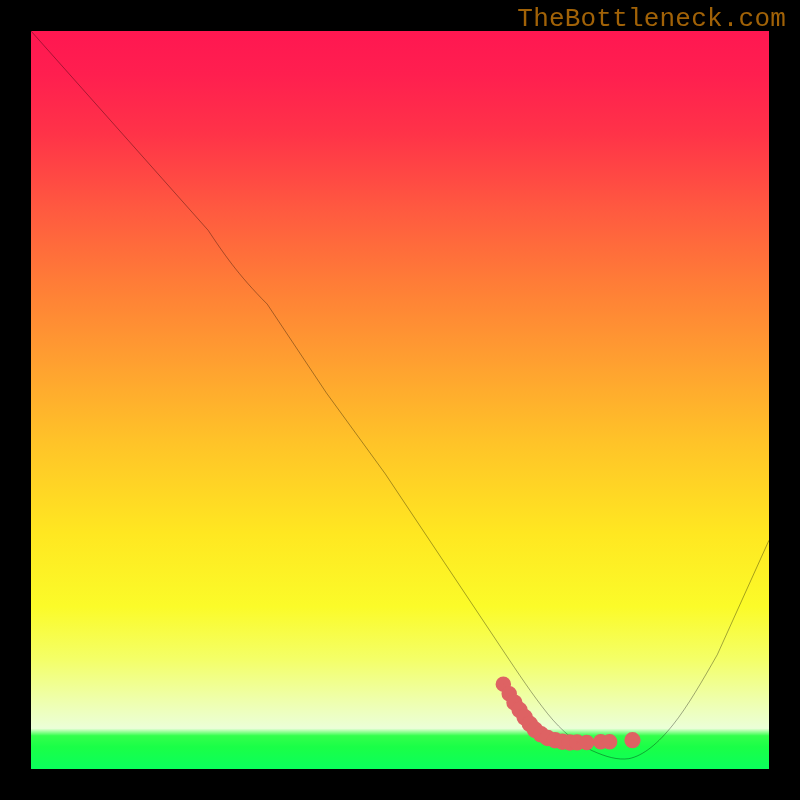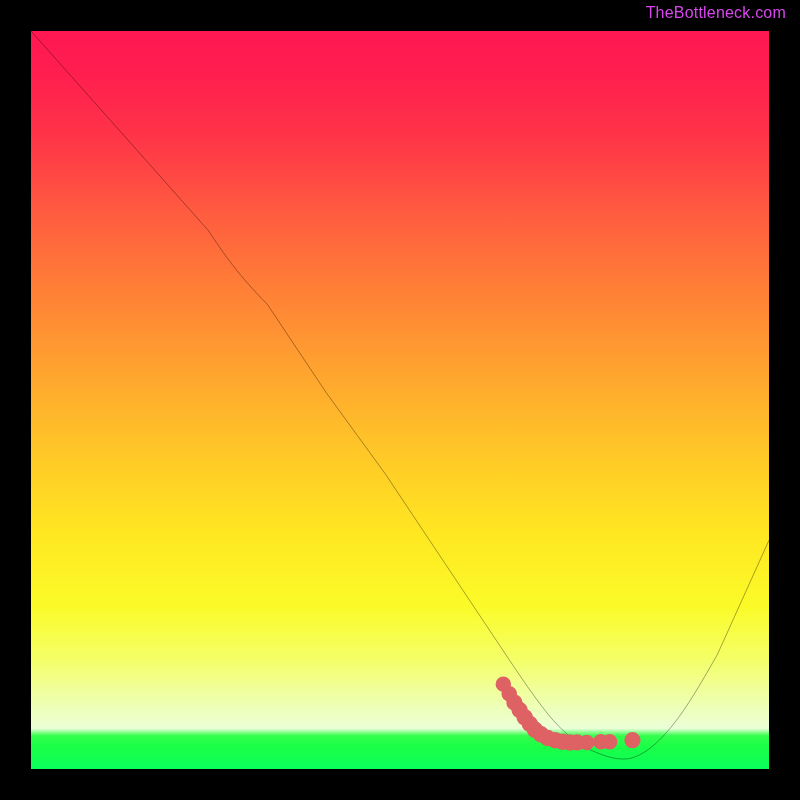--- a/index.html
+++ b/index.html
@@ -14,25 +14,26 @@
   .frame {
     position: relative;
     width: 800px;
     height: 800px;
     background: #000;
   }
   .watermark {
     position: absolute;
     top: 4px;
     right: 14px;
-    color: #d946ef;
-    font-size: 16px;
+    color: #a16207;
+    font-size: 26px;
     font-weight: 400;
     z-index: 10;
     letter-spacing: 0.2px;
+    font-family: Liberation Mono, monospace;
   }
   .plot-area {
     position: absolute;
     left: 31px;
     top: 31px;
     width: 738px;
     height: 738px;
   }
   .gradient-bg {
     position: absolute;

